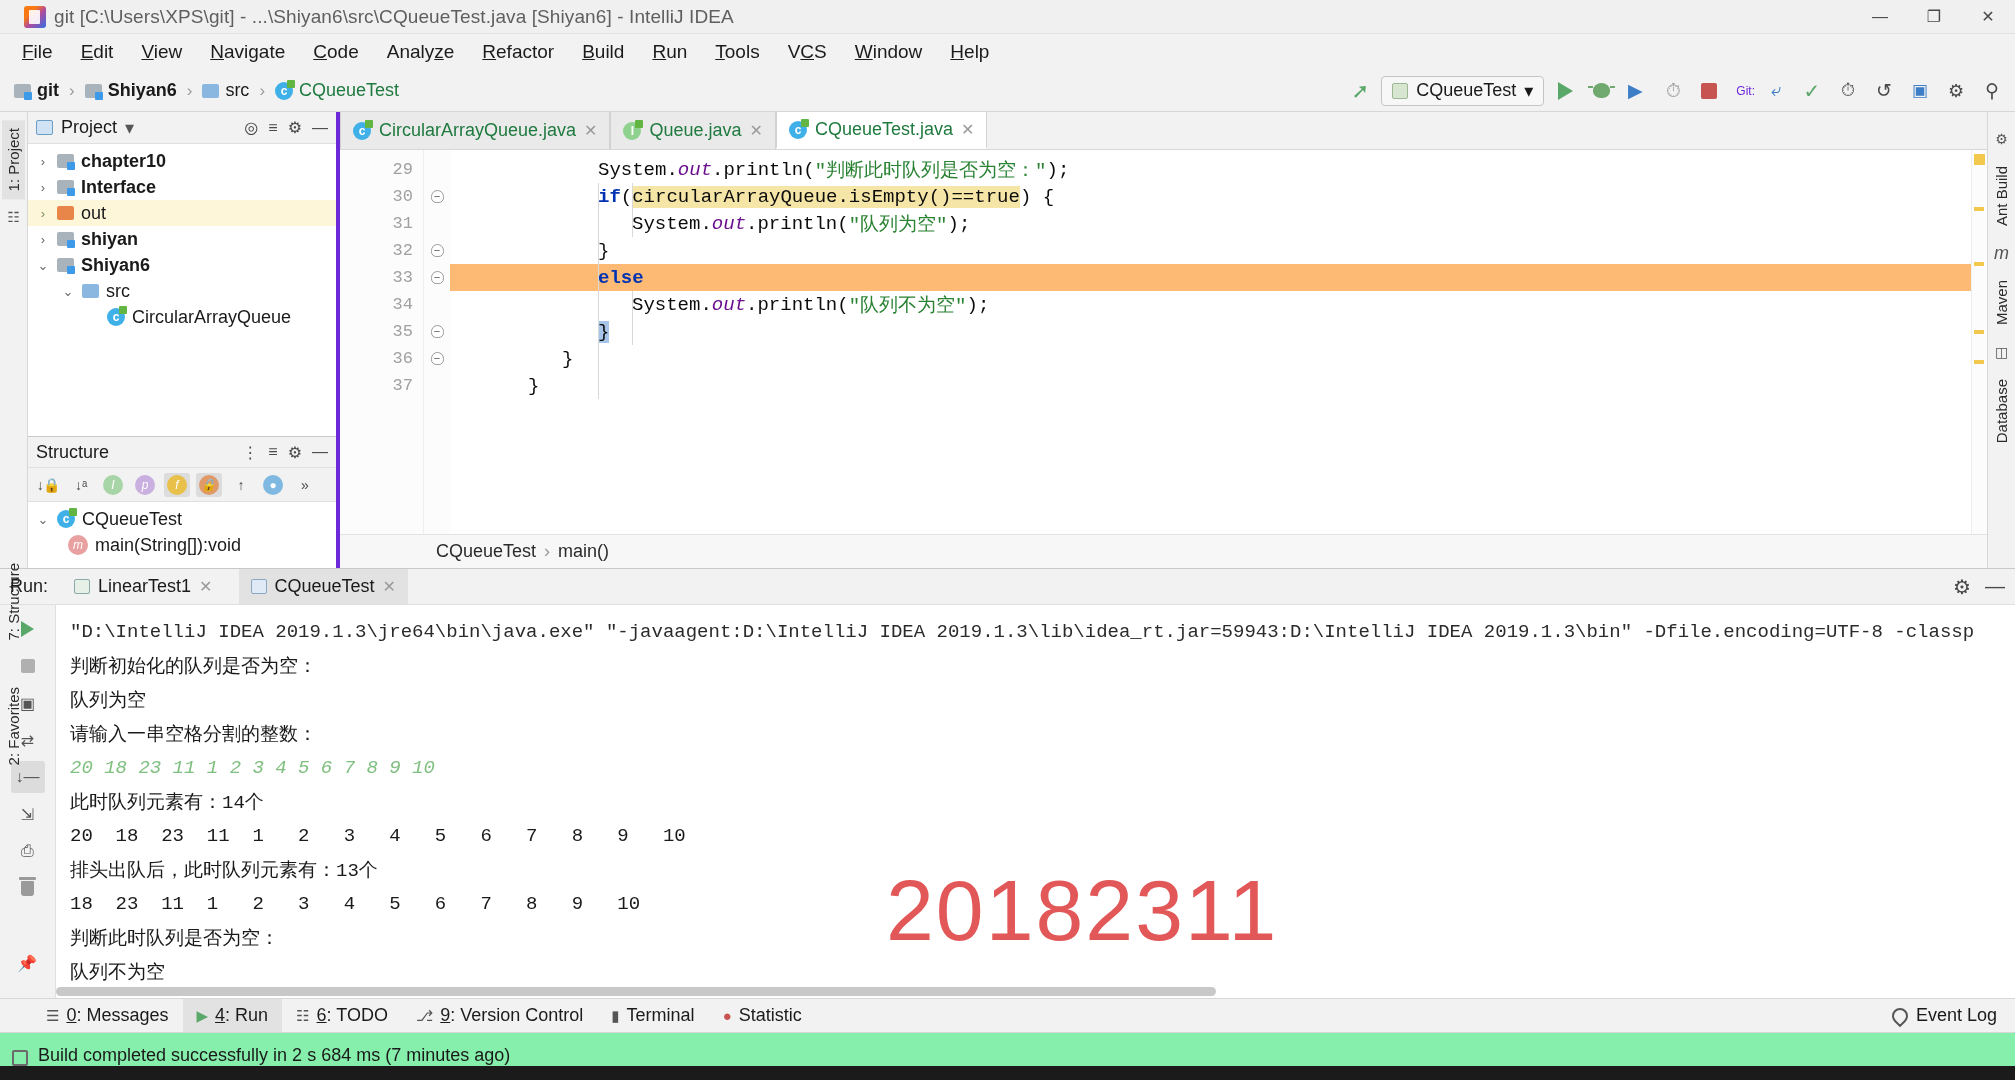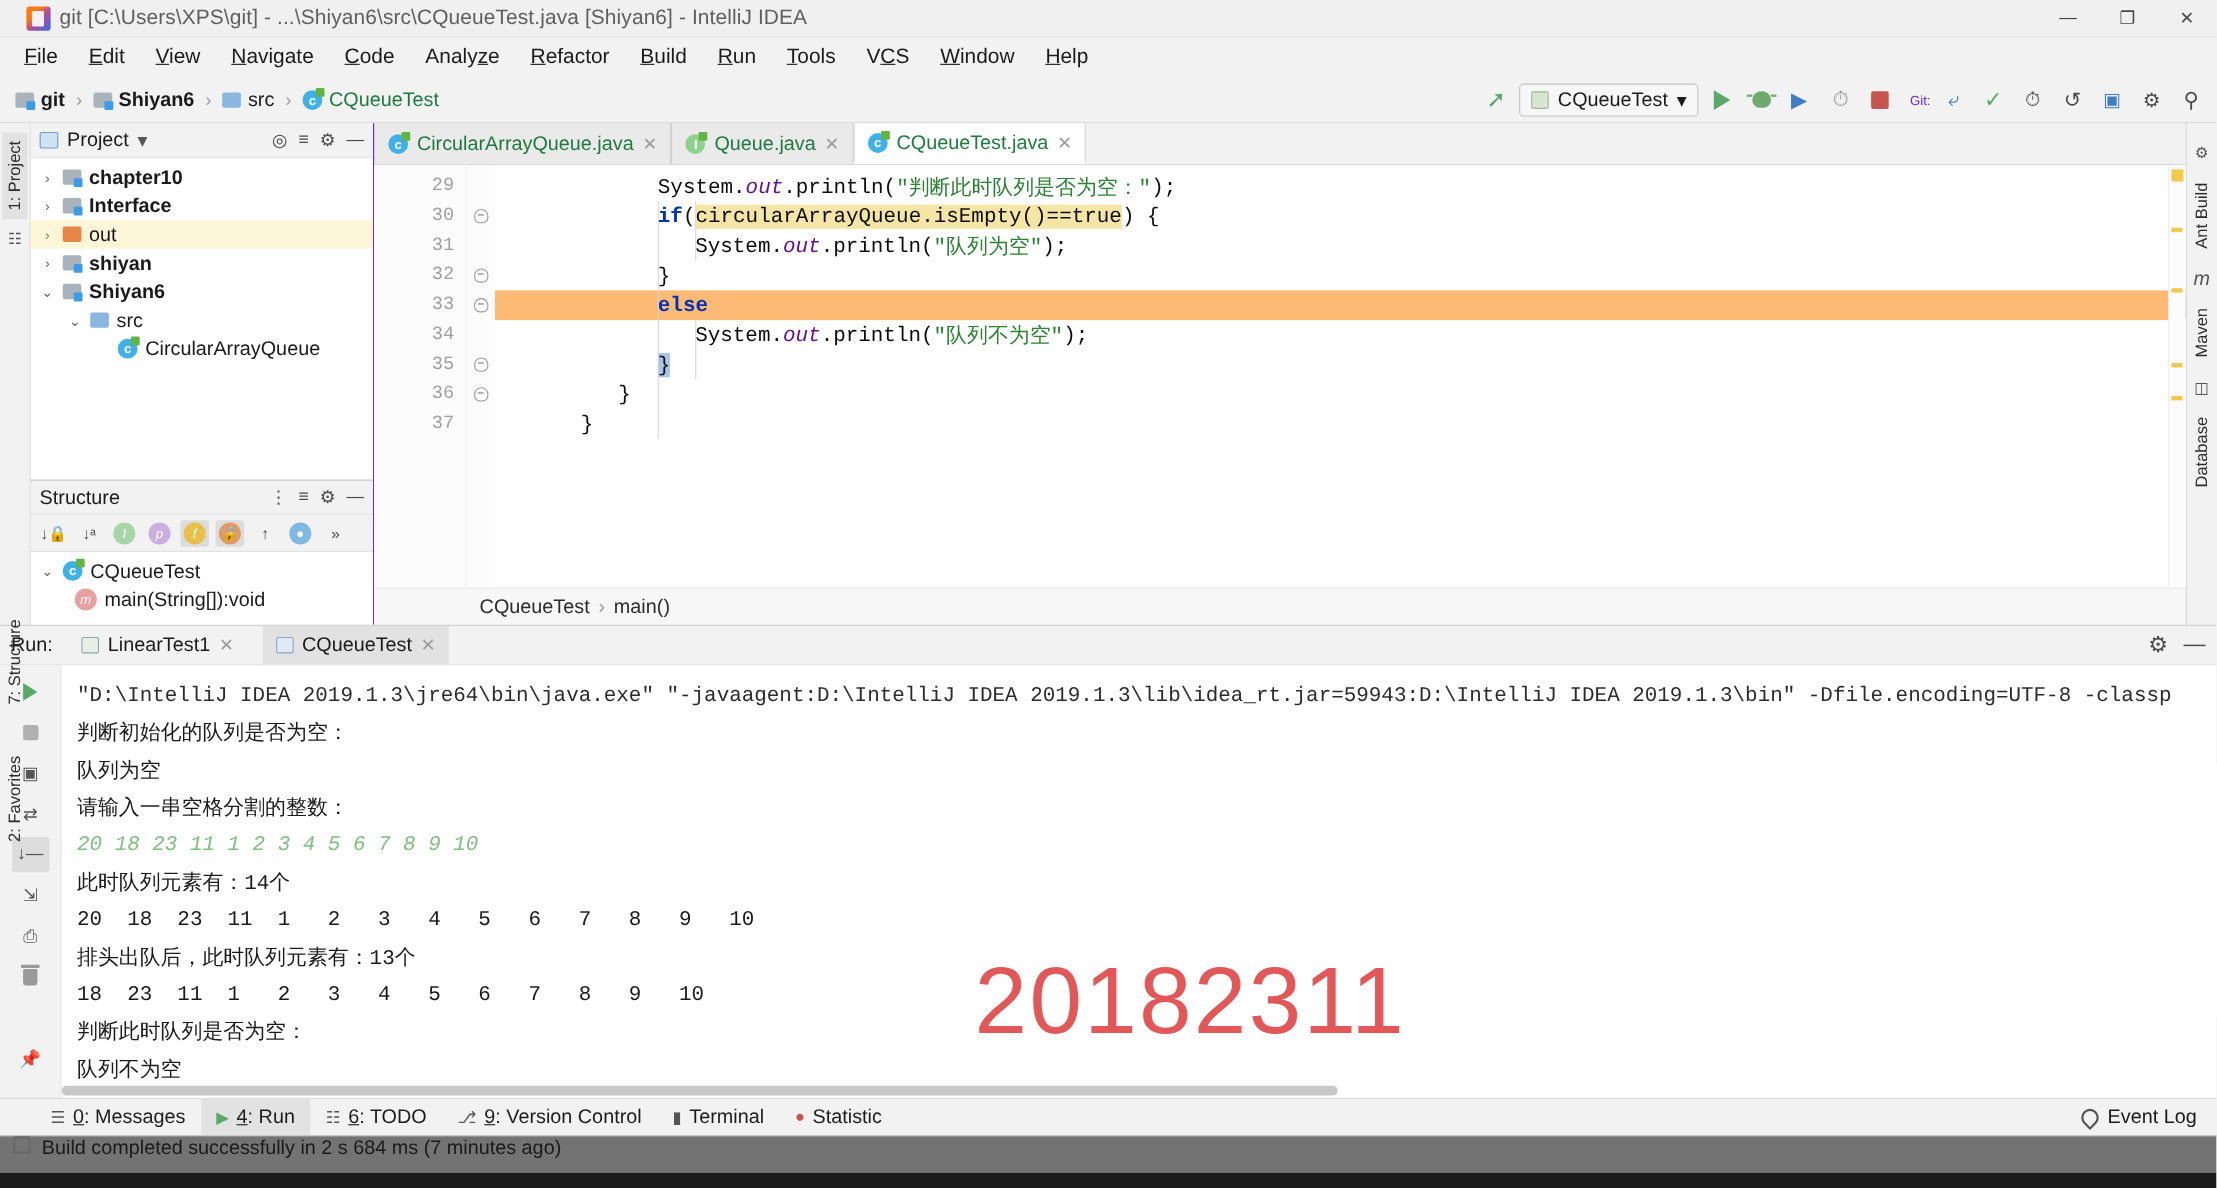--- a/index.html
+++ b/index.html
@@ -61,21 +61,21 @@
   .main { flex:1; display:flex; min-height:0; }
 
   
   .rail { width:28px; background:#f2f2f2; border-right:1px solid #d7d7d7; display:flex; flex-direction:column; align-items:center; padding-top:8px; }
   .rail .vtab { writing-mode:vertical-rl; transform:rotate(180deg); font-size:15px; color:#2b2b2b; padding:8px 3px; white-space:nowrap; }
   .rail .vtab.sel { background:#e2e2e2; }
   .rail-ic { width:18px; height:18px; margin:10px 0; color:#555; font-size:14px; display:flex; align-items:center; justify-content:center; }
   .rail.right { border-right:none; border-left:1px solid #d7d7d7; }
 
   
-  .leftcol { width:312px; display:flex; flex-direction:column; background:#fff; border-right:1px solid #6d28d9; }
+  .leftcol { width:312px; display:flex; flex-direction:column; background:#fff; border-right:4px solid #6d28d9; }
   .panel-head { height:32px; background:#f2f2f2; display:flex; align-items:center; padding:0 8px; gap:8px; border-bottom:1px solid #e0e0e0; font-size:18px; }
   .panel-head .ph-title { font-size:18px; color:#1b1b1b; }
   .panel-head .ph-actions { margin-left:auto; display:flex; gap:10px; align-items:center; color:#4a4a4a; font-size:16px; }
   .proj-ic { width:17px; height:15px; background:#cfe3f5; border:1px solid #6b9dc6; border-radius:2px; }
 
   .tree { flex:1; overflow:hidden; padding-top:4px; font-size:18px; background:#fff; }
   .tnode { display:flex; align-items:center; gap:7px; height:26px; padding-left:8px; white-space:nowrap; }
   .tnode.hl { background:#fdf6d8; }
   .tw { width:14px; color:#6a6a6a; font-size:13px; display:inline-block; text-align:center; }
   .tlabel { font-size:18px; }
@@ -152,21 +152,21 @@
 
   
   .toolwin-bar { height:34px; background:#f2f2f2; display:flex; align-items:center; padding-left:32px; gap:0; border-top:1px solid #d7d7d7; }
   .twbtn { display:flex; align-items:center; gap:7px; height:33px; padding:0 14px; font-size:18px; color:#1b1b1b; white-space:nowrap; }
   .twbtn.sel { background:#e2e2e2; }
   .twbtn u { text-decoration:underline; }
   .twbtn .ic { font-size:15px; color:#555; }
   .twright { margin-left:auto; display:flex; align-items:center; gap:8px; padding-right:18px; font-size:18px; }
   .bell { width:16px; height:16px; border:2px solid #555; border-radius:50% 50% 50% 0; transform:rotate(-45deg); }
 
-  .statusbar { height:34px; background:#737373; display:flex; align-items:flex-start; padding-left:12px; gap:10px; border-top:1px solid #d7d7d7; font-size:18px; }
+  .statusbar { height:34px; background:#86efac; display:flex; align-items:flex-end; padding-left:12px; gap:10px; border-top:1px solid #d7d7d7; font-size:18px; }
   .sb-ic { width:16px;height:16px;border:2px solid #6a6a6a;border-radius:2px; }
   .sb-right { margin-left:auto; display:flex; align-items:center; gap:20px; padding-right:16px; }
   .sb-right span.updown:after { content:"\2195"; font-size:14px; color:#555; margin-left:4px; }
   .lock { width:13px;height:15px;border:2px solid #555;border-top:none;border-radius:0 0 2px 2px; position:relative;}
   .lock:before{content:"";position:absolute;top:-8px;left:1px;width:9px;height:9px;border:2px solid #555;border-bottom:none;border-radius:5px 5px 0 0;}
   .hat { font-size:17px; }
   .blackbar { height:14px; background:#1b1b1b; }
 </style>
 </head>
 <body>

